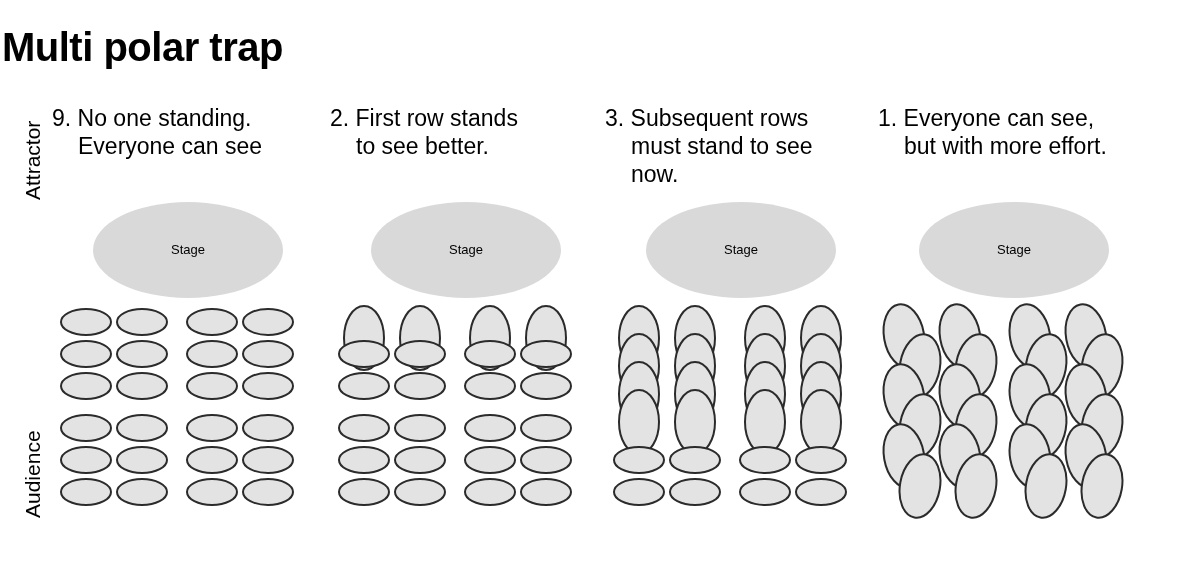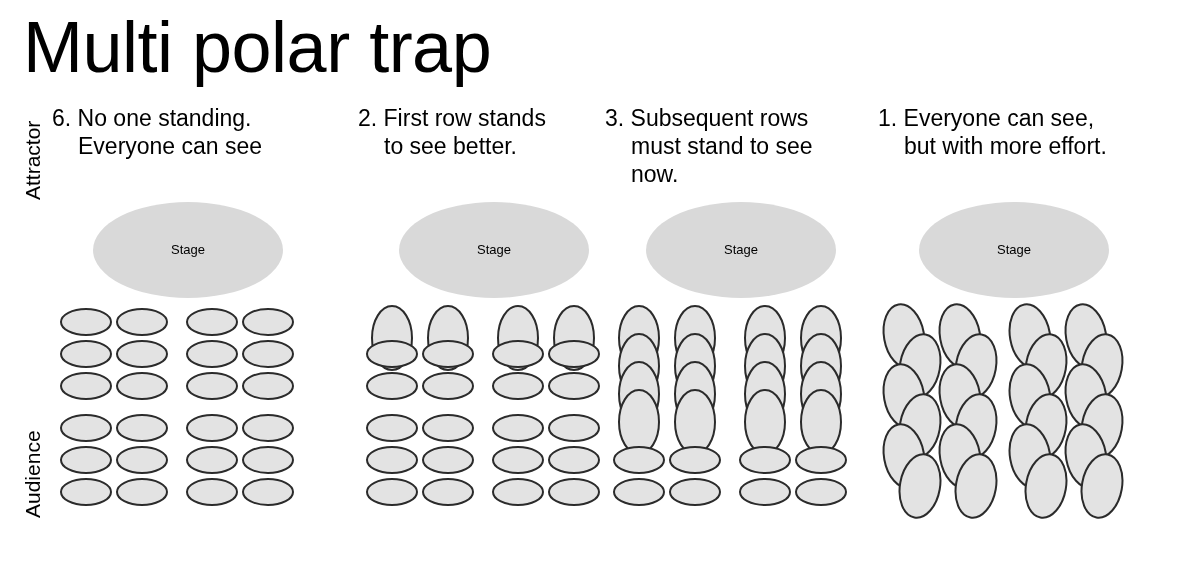--- a/index.html
+++ b/index.html
@@ -12,25 +12,25 @@
     height: 587px;
     position: relative;
     overflow: hidden;
     font-family: "Liberation Sans", sans-serif;
     color: #000000;
   }
 
   
   #page-title {
     position: absolute;
-    left: 23px;
+    left: 2px;
     top: 16px;
-    font-size: 72px;
+    font-size: 40px;
     line-height: 62px;
-    font-weight: 400;
+    font-weight: 700;
     letter-spacing: -0.5px;
     white-space: nowrap;
   }
 
   
   .axis-label {
     position: absolute;
     font-size: 21px;
     line-height: 21px;
     font-weight: 400;
@@ -42,21 +42,21 @@
   #axis-audience  { left: 22px; top: 518px; }
 
   
   .panel {
     position: absolute;
     top: 104px;
     width: 268px;
     height: 470px;
   }
   #panel-1 { left: 52px;  }
-  #panel-2 { left: 330px; margin-left: 28px; }
+  #panel-2 { left: 330px; }
   #panel-3 { left: 605px; }
   #panel-4 { left: 878px; }
 
   .panel-caption {
     position: absolute;
     left: 0;
     top: 0;
     width: 240px;
     font-size: 23px;
     line-height: 28px;
@@ -94,21 +94,21 @@
 </head>
 <body>
 
 <div id="page-title">Multi polar trap</div>
 
 <div class="axis-label" id="axis-attractor">Attractor</div>
 
 <div class="axis-label" id="axis-audience">Audience</div>
 
 <div class="panel" id="panel-1">
-  <div class="panel-caption">6. No one standing.
+  <div class="panel-caption">9. No one standing.
 Everyone can see</div>
   <div class="panel-stage" style="top: 96px;">
       <svg width="268" height="100">
         <ellipse cx="125" cy="50" rx="95" ry="48" class="stage-ellipse"></ellipse>
         <text x="125" y="54" class="stage-text" text-anchor="middle">Stage</text>
       </svg>
     </div>
   <div class="panel-audience" style="top: 204px;">
       <svg width="268" height="230">
         <ellipse cx="34" cy="14" rx="25" ry="13" class="person"></ellipse>

